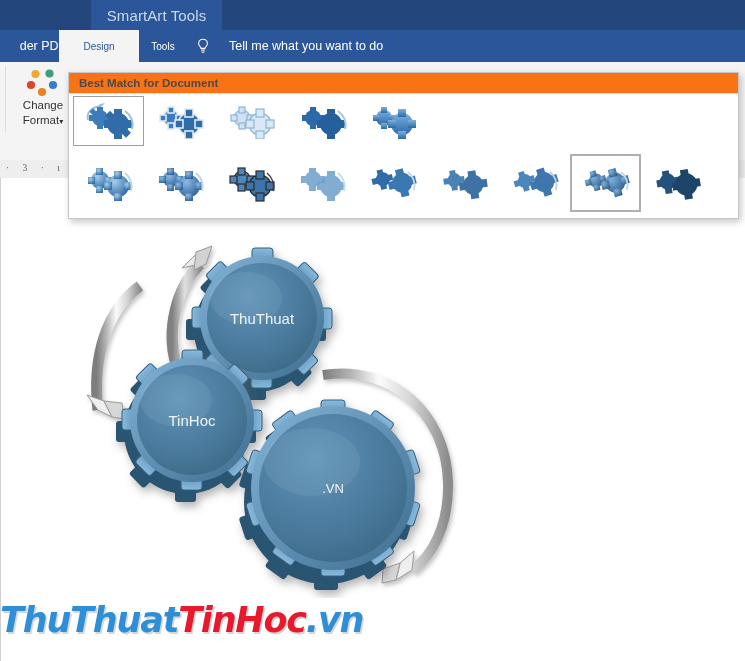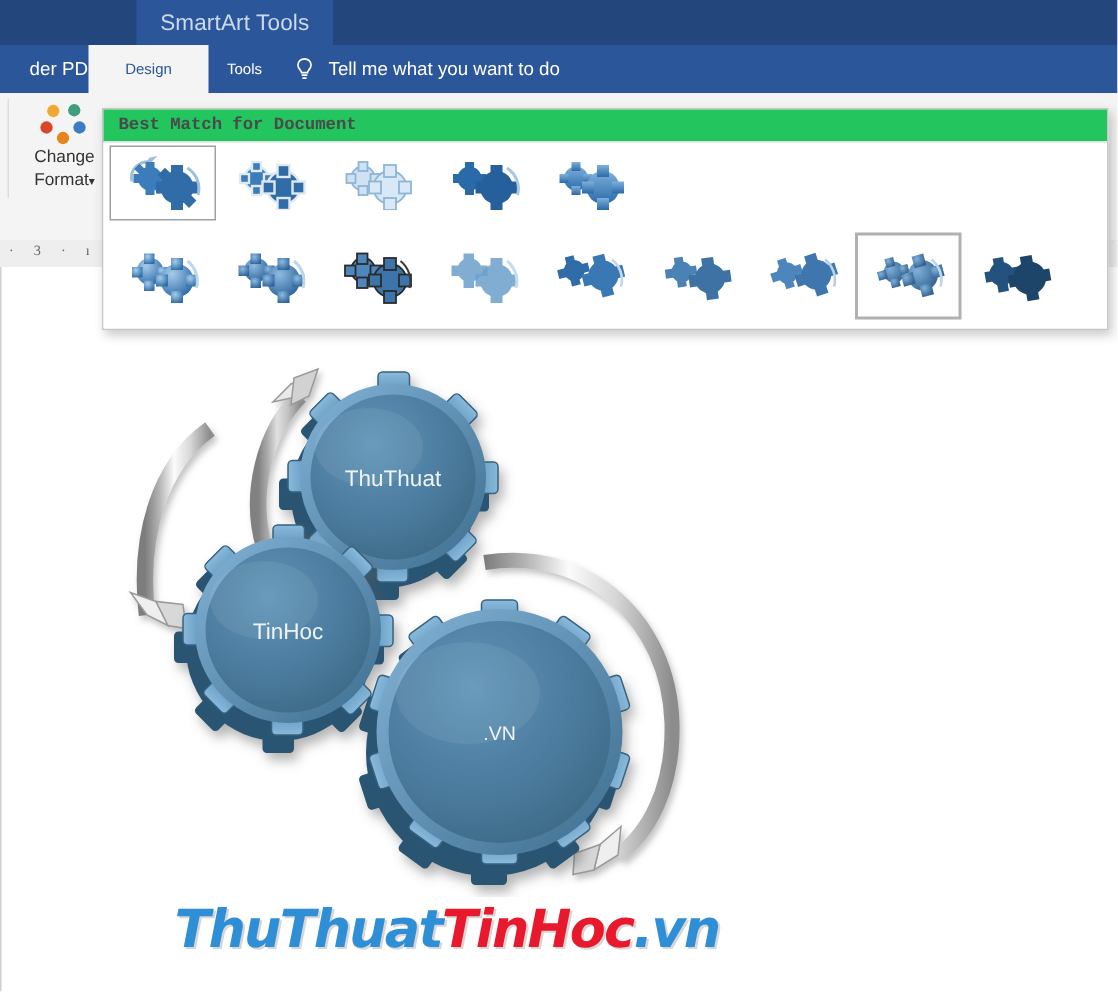--- a/index.html
+++ b/index.html
@@ -69,21 +69,21 @@
   }
   .tab.format { left: 124px; width: 58px; }
   .tellme {
     position: absolute;
     left: 196px; top: 30px;
     height: 32px;
     display: flex;
     align-items: center;
     color: #ffffff;
     font-size: 12.5px;
-    gap: 9px;
+    gap: 19px;
   }
   .bulb {
     display: inline-block;
     width: 14px; height: 17px;
     position: relative;
     top: 0px;
   }
 
   
   .ribbon-body {
@@ -156,27 +156,27 @@
   .gallery {
     position: absolute;
     left: 68px; top: 72px;
     width: 669px;
     background: #ffffff;
     border: 1px solid #c6c6c6;
     box-shadow: 2px 3px 7px rgba(0,0,0,.22);
     z-index: 40;
   }
   .gallery-section-header {
-    background: #22c55e;
+    background: #f97316;
     border-bottom: 1px solid #e0e0e0;
     color: #4a4a4a;
     font-size: 11.5px;
     font-weight: bold;
     padding: 4px 10px 4px 10px;
-    font-family: Liberation Mono, monospace;
+    font-family: Liberation Sans, sans-serif;
   }
   .gallery-row {
     display: flex;
     padding: 2px 4px 2px 4px;
     background: #ffffff;
   }
   .gallery-row.row-best { height: 54px; }
   .gallery-row.row-3d   { height: 62px; }
   .thumb {
     width: 71px;
@@ -207,21 +207,20 @@
     left: 0; top: 178px;
     width: 745px; height: 420px;
     z-index: 5;
   }
 
   
   .watermark {
     position: absolute;
     left: 0; top: 600px;
     width: 596px;
-    text-align: center;
     font-family: "DejaVu Sans", sans-serif;
     font-weight: bold;
     font-size: 35px;
     font-style: italic;
     letter-spacing: -1.2px;
     z-index: 10;
     text-shadow: 1.5px 1.5px 0 rgba(120,120,120,.30);
   }
   .wm-a { color: #2f8fd6; }
   .wm-b { color: #e8192c; }

